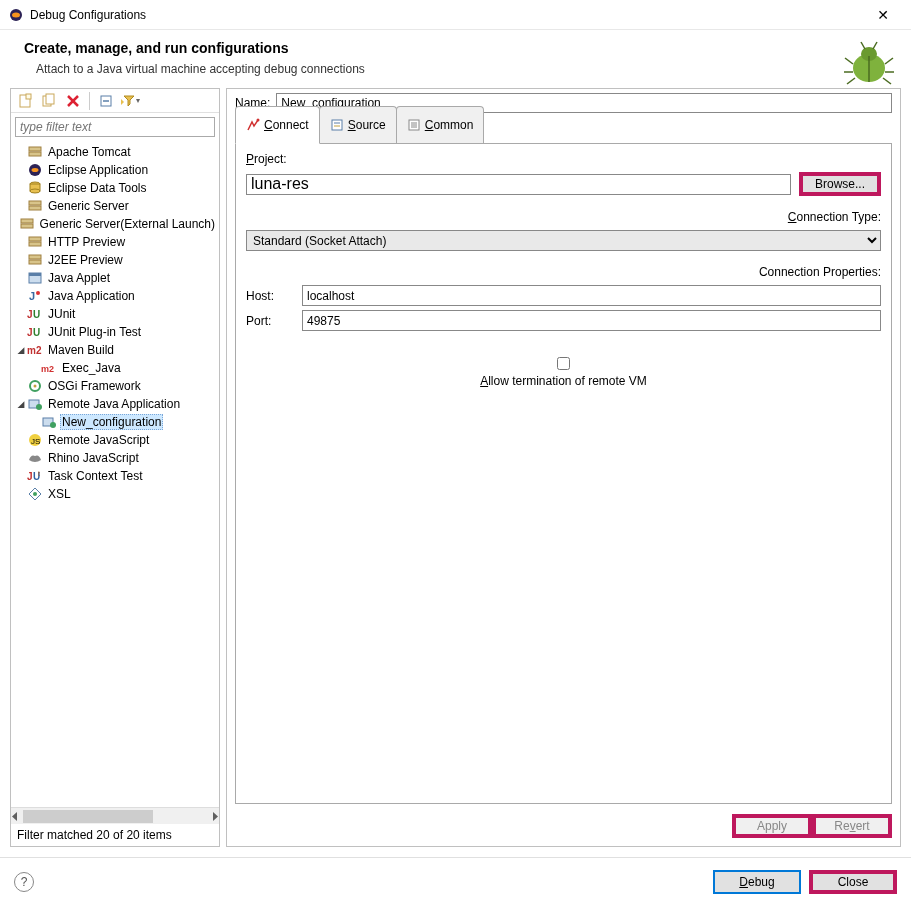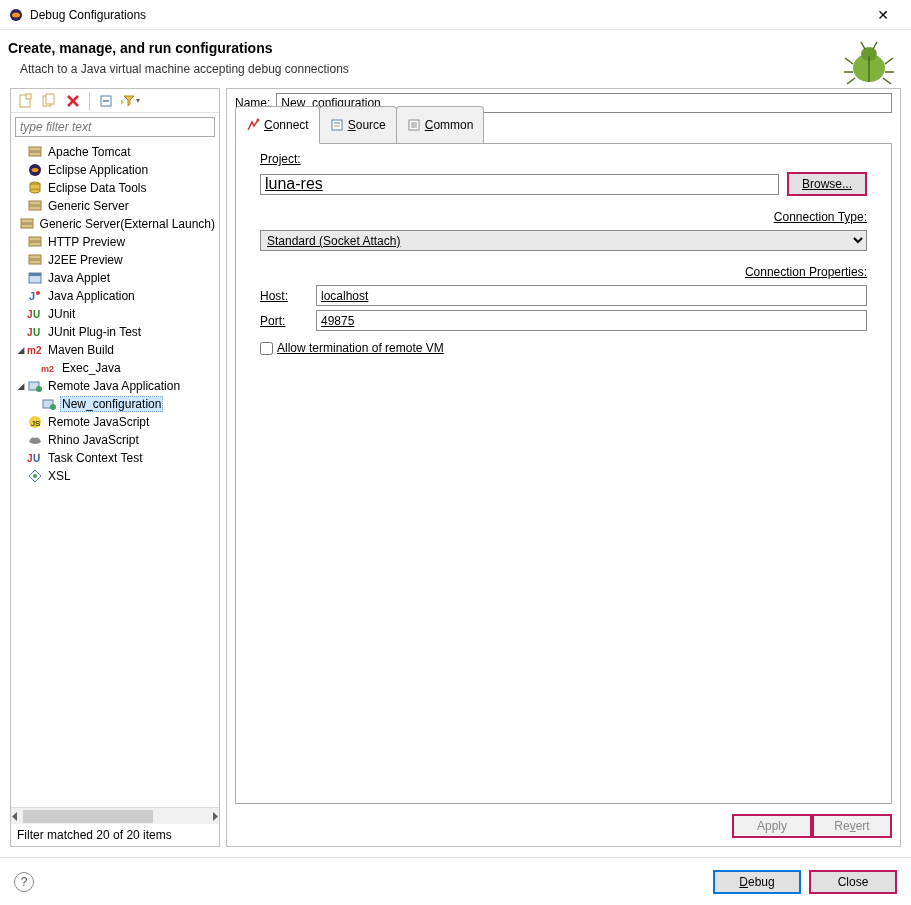--- a/index.html
+++ b/index.html
@@ -1,21 +1,21 @@
 <!DOCTYPE html>
 <html><head>
 <meta charset="utf-8">
 <style>
 * { box-sizing: border-box; margin: 0; padding: 0; }
 body { font-family: "Segoe UI", Tahoma, sans-serif; font-size: 12px; background: #fff; color: #000; width: 911px; height: 905px; overflow: hidden; display: flex; flex-direction: column; }
 .titlebar { height: 30px; display: flex; align-items: center; padding: 0 8px; border-bottom: 1px solid #e8e8e8; }
 .titlebar .icon { width: 16px; height: 16px; margin-right: 6px; }
 .titlebar .title { flex: 1; font-size: 12px; }
 .titlebar .close { width: 40px; text-align: center; cursor: pointer; font-size: 14px; }
-.header { padding: 10px 16px 12px 8px; display: flex; position: relative; }
+.header { padding: 10px 16px 12px 24px; display: flex; position: relative; }
 .header-text { flex: 1; }
 .header-title { font-size: 14px; font-weight: bold; margin-bottom: 6px; }
 .header-sub { font-size: 12px; margin-left: 12px; color: #333; }
 .bug-icon { position: absolute; right: 14px; top: 6px; }
 .body { flex: 1; display: flex; padding: 0 10px 10px 10px; gap: 6px; min-height: 0; }
 .left-panel { width: 210px; border: 1px solid #c0c0c0; display: flex; flex-direction: column; }
 .toolbar { height: 24px; border-bottom: 1px solid #e0e0e0; display: flex; align-items: center; padding: 0 4px; gap: 4px; }
 .toolbar .tb-btn { width: 20px; height: 20px; display: flex; align-items: center; justify-content: center; cursor: pointer; }
 .toolbar .sep { width: 1px; height: 18px; background: #ccc; margin: 0 2px; }
 .filter-input { margin: 4px; border: 1px solid #aaa; padding: 2px 4px; font-size: 12px; font-family: inherit; color: #888; font-style: italic; }
@@ -30,32 +30,32 @@
 .scroll-h::before, .scroll-h::after { content:""; position:absolute; top:3px; width:10px; height:10px; }
 .status-line { padding: 4px 6px; font-size: 12px; }
 .right-panel { flex: 1; border: 1px solid #c0c0c0; display: flex; flex-direction: column; padding: 4px 8px 8px 8px; }
 .name-row { display: flex; align-items: center; margin-bottom: 6px; }
 .name-row label { margin-right: 6px; }
 .name-row input { flex: 1; border: 1px solid #888; padding: 2px 4px; font-family: inherit; font-size: 12px; }
 .tabs { display: flex; border-bottom: 1px solid #a9a9a9; height: 25px; align-items: flex-end; }
 .tab { display: flex; align-items: center; padding: 18px 10px; border: 1px solid #a9a9a9; border-bottom: none; border-radius: 4px 4px 0 0; margin-right: -1px; background: #f0f0f0; cursor: pointer; height: 22px; position: relative; }
 .tab.active { background: #fff; height: 25px; z-index: 2; border-bottom: 1px solid #fff; margin-bottom: -1px; }
 .tab .tab-icon { width: 14px; height: 14px; margin-right: 4px; }
-.tab-body { flex: 1; border: 1px solid #a9a9a9; border-top: none; padding: 8px 24px; display: flex; flex-direction: column; gap: 6px; overflow: auto; text-decoration: underline; }
+.tab-body { flex: 1; border: 1px solid #a9a9a9; border-top: none; padding: 8px 10px; display: flex; flex-direction: column; gap: 6px; overflow: auto; }
 .field-label { font-size: 12px; }
 .field-row { display: flex; align-items: center; gap: 8px; }
 .field-row input[type=text] { flex: 1; border: 1px solid #888; padding: 2px 4px; font-family: inherit; font-size: 16px; height: 21px; }
-.btn { min-width: 80px; height: 24px; border: 2px solid #be185d; background: #e1e1e1; font-family: inherit; font-size: 12px; cursor: pointer; padding: 0 12px; }
+.btn { min-width: 80px; height: 24px; border: 4px solid #be185d; background: #e1e1e1; font-family: inherit; font-size: 12px; cursor: pointer; padding: 0 12px; }
 .btn.disabled { color: #888; background: #f0f0f0; cursor: default; }
 .btn.primary { border: 2px solid #0078d7; background: #e1e1e1; }
 select { flex: 1; border: 1px solid #888; font-family: inherit; font-size: 12px; height: 21px; background: #e9e9e9; padding: 0 2px; }
 .group-label { font-size: 12px; margin-top: 8px; text-align: right; }
 .props-grid { display: grid; grid-template-columns: 50px 1fr; gap: 4px 6px; align-items: center; }
 .props-grid input { border: 1px solid #888; padding: 2px 4px; font-family: inherit; font-size: 12px; height: 21px; }
-.checkbox-row { display: flex; align-items: center; gap: 4px; margin-top: 4px; }
+.checkbox-row { display: flex; align-items: center; gap: 4px; margin-top: 20px; flex-direction: column; }
 .bottom-buttons { display: flex; justify-content: flex-end; padding-top: 10px; }
 .footer { height: 48px; display: flex; align-items: center; padding: 0 14px; border-top: 1px solid #e0e0e0; }
 .footer .help { width: 20px; height: 20px; border-radius: 50%; border: 1px solid #888; display: flex; align-items: center; justify-content: center; color: #555; cursor: pointer; font-size: 12px; }
 .footer .spacer { flex: 1; }
 .underline-first::first-letter { text-decoration: underline; }
 </style>
 </head>
 <body>
 
 <div class="titlebar">
@@ -253,20 +253,30 @@
         <div class="tree-item indent1">
           <span class="expand"></span>
           <span class="t-icon">
             <svg width="16" height="16">
               <text x="0" y="12" font-size="9" font-weight="bold" fill="#d03030">m2</text>
             </svg>
           </span>
           <span class="label">Exec_Java</span>
         </div>
         <div class="tree-item">
+          <span class="expand"></span>
+          <span class="t-icon">
+            <svg width="16" height="16">
+              <circle cx="8" cy="8" r="5" fill="none" stroke="#40a060" stroke-width="2"></circle>
+              <circle cx="8" cy="8" r="1.5" fill="#c0a040"></circle>
+            </svg>
+          </span>
+          <span class="label">OSGi Framework</span>
+        </div>
+        <div class="tree-item">
           <span class="expand" style="color: rgb(68, 68, 68);">◢</span>
           <span class="t-icon">
             <svg width="16" height="16">
               <rect x="2" y="4" width="10" height="8" fill="#cde" stroke="#5a7fa8"></rect>
               <circle cx="12" cy="11" r="3" fill="#40a060"></circle>
             </svg>
           </span>
           <span class="label">Remote Java Application</span>
         </div>
         <div class="tree-item indent1 selected">

